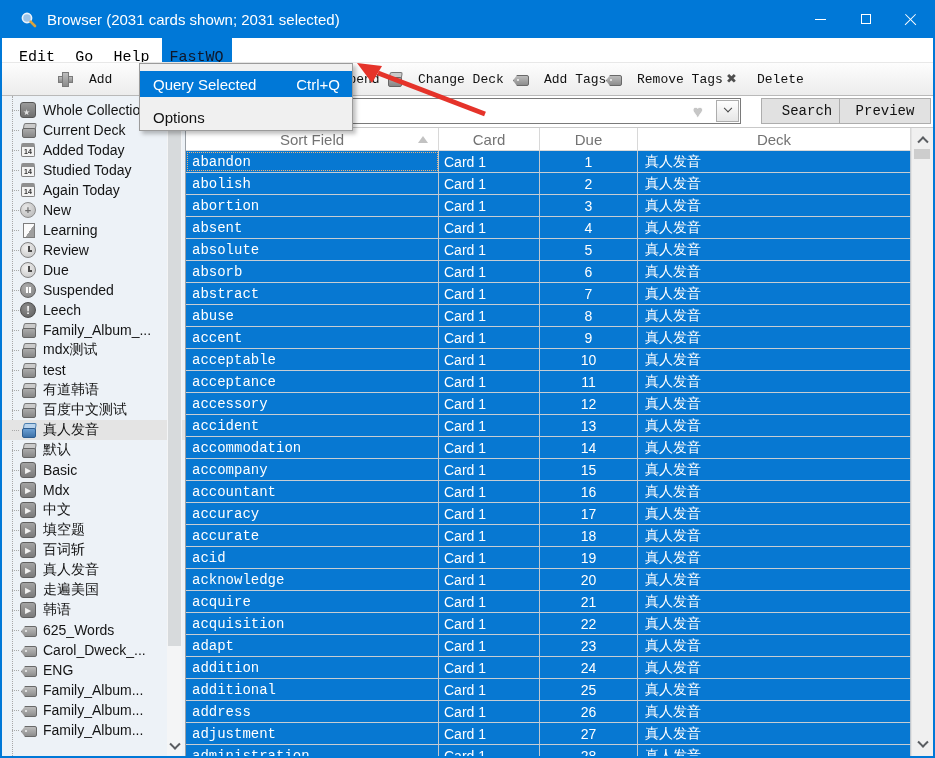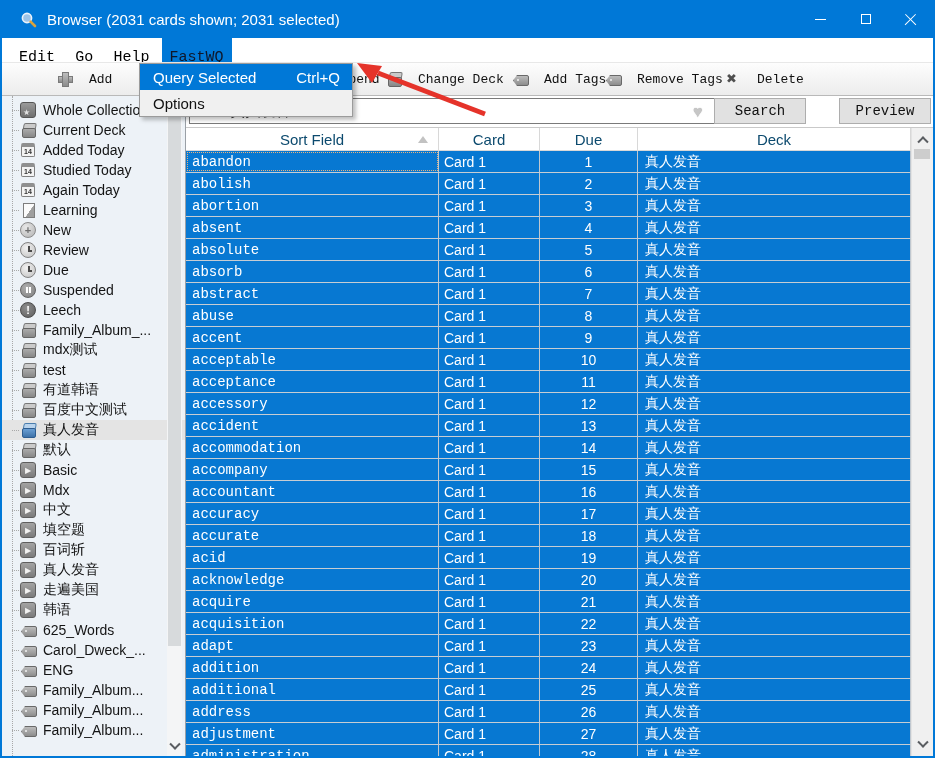--- a/index.html
+++ b/index.html
@@ -107,46 +107,46 @@
 
   
   #pane { flex: 1; display: flex; flex-direction: column; background: #fff; }
 
   #searchrow { height: 31px; position: relative; }
   #search-input { position: absolute; left: 3px; top: 2px; width: 552px; height: 26px; border: 1px solid #7a7a7a; font-size: 15px; padding: 0 46px 0 5px; font-family: "Liberation Sans", sans-serif; color: #222; }
   #search-heart { position: absolute; left: 507px; top: 7px; width: 16px; height: 16px; }
   #search-combo { position: absolute; left: 530px; top: 4px; width: 23px; height: 22px; border: 1px solid #adadad; background: linear-gradient(#fefefe,#e6e6e6); display: flex; align-items: center; justify-content: center; }
   #search-combo .chev { width: 6px; height: 6px; border-width: 1.5px; border-color: #444; }
   .btn { position: absolute; top: 2px; height: 26px; width: 92px; background: #e1e1e1; border: 1px solid #adadad; display: flex; align-items: center; justify-content: center; font-family: "Liberation Mono", "DejaVu Sans Mono", monospace; font-size: 14px; color: #111; }
-  #btn-search { left: 528px; } #btn-preview { left: 653px; }
+  #btn-search { left: 575px; } #btn-preview { left: 653px; }
 
   
   #tablewrap { flex: 1; position: relative; border-top: 1px solid #c9c9c9; overflow: hidden; }
   #thead { display: flex; height: 23px; background: #fff; margin-right: 22px; }
-  .th { border-right: 1px solid #d8d8d8; border-bottom: 1px solid #d8d8d8; display: flex; align-items: center; justify-content: center; font-size: 15px; color: #0c4a6e; position: relative; }
+  .th { border-right: 1px solid #d8d8d8; border-bottom: 1px solid #d8d8d8; display: flex; align-items: center; justify-content: center; font-size: 15px; color: #737373; position: relative; }
   .th-sort { width: 253px; } .th-card { width: 101px; } .th-due { width: 98px; } .th-deck { flex: 1; }
   .sort-asc { position: absolute; right: 10px; top: 8px; width: 0; height: 0; border-left: 5px solid transparent; border-right: 5px solid transparent; border-bottom: 7px solid #c2c2c2; }
 
   #tbody { position: absolute; top: 23px; left: 0; right: 22px; bottom: 0; overflow: hidden; }
   .trow { display: flex; height: 22px; background: #0778d2; color: #fff; border-bottom: 1px solid #c7cdd3; }
   .tc { border-right: 1px solid #bfc7cf; overflow: hidden; white-space: nowrap; display: flex; align-items: center; font-size: 14px; }
   .c-sort { width: 253px; font-family: "Liberation Mono", "DejaVu Sans Mono", monospace; padding-left: 6px; }
   .c-card { width: 101px; padding-left: 5px; }
   .c-due  { width: 98px; justify-content: center; }
   .c-deck { flex: 1; padding-left: 7px; }
   .trow.focused .c-sort { outline: 1px dotted #e9b27a; outline-offset: -2px; }
 
   #vscroll { position: absolute; right: 0; top: 0; bottom: 0; width: 22px; background: #f0f0f0; border-left: 1px solid #e3e3e3; }
   #vscroll .varrow { position: absolute; left: 0; width: 21px; height: 18px; display: flex; align-items: center; justify-content: center; }
   #vscroll .varrow.top { top: 2px; } #vscroll .varrow.bottom { bottom: 2px; }
   #v-thumb { position: absolute; left: 2px; right: 3px; top: 21px; height: 10px; background: #cdcdcd; }
 
   
   #fastwq-menu { position: absolute; left: 137px; top: 63px; width: 214px; background: #f0f0f0; border: 1px solid #9b9b9b; box-shadow: 3px 3px 4px rgba(0,0,0,0.25); z-index: 50; }
-  .fmenu-item { height: 26px; display: flex; align-items: center; justify-content: space-between; padding: 0 12px 0 13px; font-size: 15px; color: #111; }
+  .fmenu-item { height: 26px; display: flex; align-items: center; justify-content: space-between; padding: 0 12px 0 13px; font-size: 15px; color: #111; margin-top: 7px; }
   .fmenu-item.highlighted { background: #0078d7; color: #fff; }
 
   
   #arrow-annotation { position: absolute; left: 343px; top: 56px; z-index: 60; pointer-events: none; }
 </style>
 </head>
 <body>
 
 <div id="titlebar">
   <svg id="title-icon" viewBox="0 0 17 17">
@@ -236,27 +236,27 @@
           <span class="ico calendar-icon"></span>
           <span class="slabel">Studied Today</span>
         </div>
 
         <div class="side-item">
           <span class="ico calendar-icon"></span>
           <span class="slabel">Again Today</span>
         </div>
 
         <div class="side-item">
+          <span class="ico new-icon"></span>
+          <span class="slabel">New</span>
+        </div>
+
+        <div class="side-item">
           <span class="ico page-icon"></span>
           <span class="slabel">Learning</span>
-        </div>
-
-        <div class="side-item">
-          <span class="ico new-icon"></span>
-          <span class="slabel">New</span>
         </div>
 
         <div class="side-item">
           <span class="ico clock-icon"></span>
           <span class="slabel">Review</span>
         </div>
 
         <div class="side-item">
           <span class="ico clock-icon"></span>
           <span class="slabel">Due</span>

